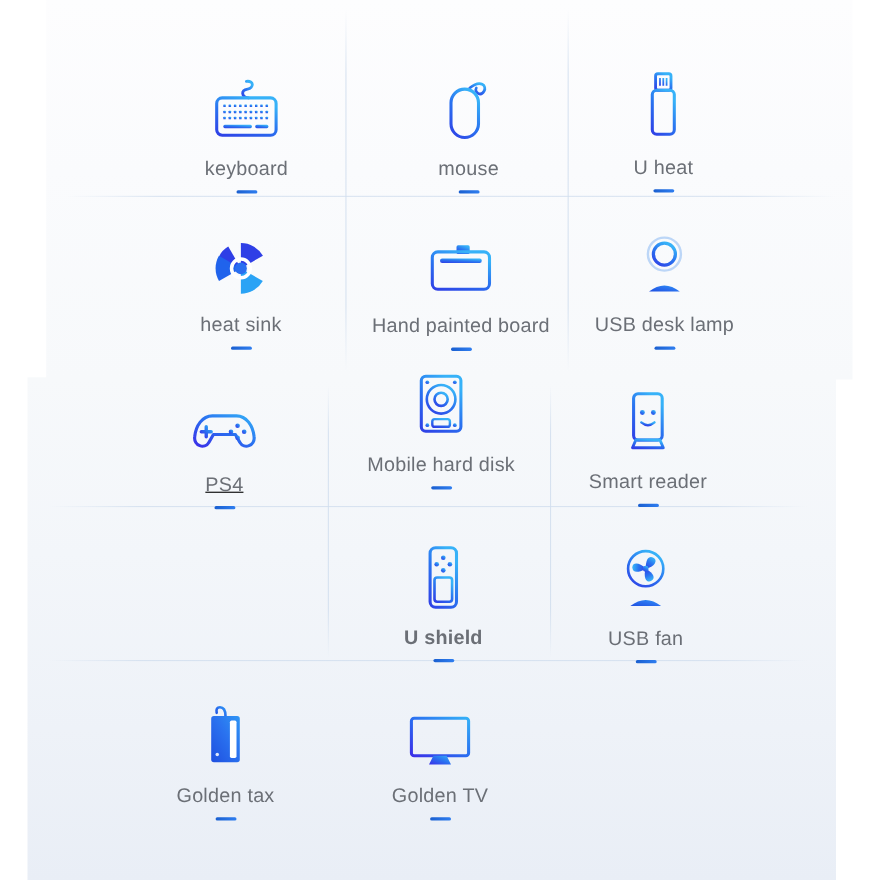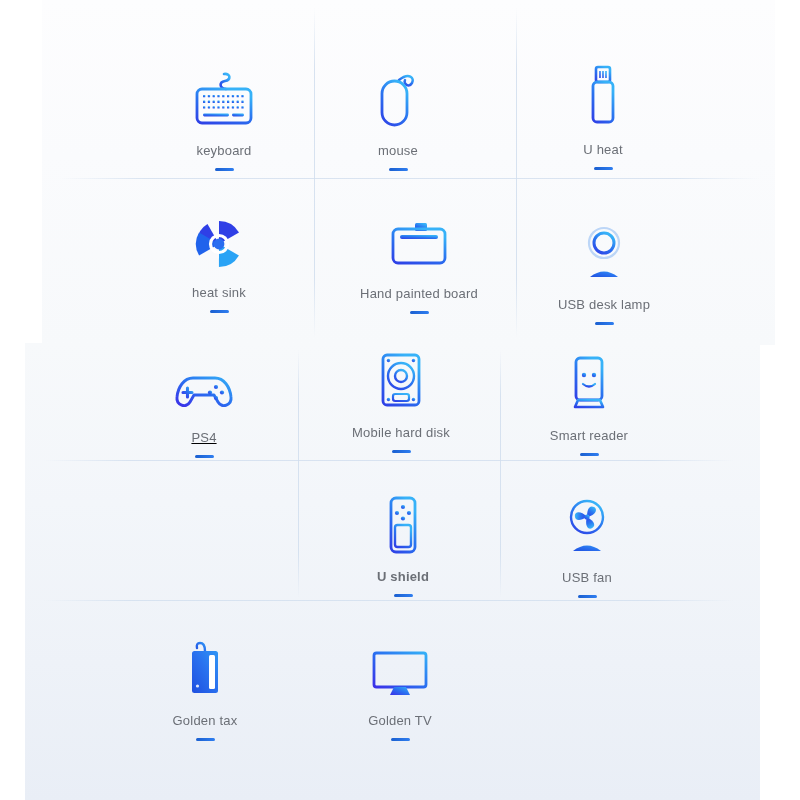--- a/index.html
+++ b/index.html
@@ -25,21 +25,21 @@
   
   .vline{position:absolute;width:1px;background:linear-gradient(180deg,rgba(215,226,240,0) 0%,rgba(209,222,238,.85) 18%,rgba(209,222,238,.85) 82%,rgba(215,226,240,0) 100%);}
   .hline{position:absolute;height:1px;background:linear-gradient(90deg,rgba(215,226,240,0) 0%,rgba(209,222,238,.8) 12%,rgba(209,222,238,.8) 88%,rgba(215,226,240,0) 100%);}
 
   
   .grid{position:absolute;left:0;top:0;width:800px;height:800px;}
   .cell{position:absolute;display:flex;flex-direction:column;align-items:center;}
   .icon-wrap{display:flex;align-items:flex-end;justify-content:center;height:72px;}
   .cell-label{
     margin-top:14px;
-    font-size:13px;
+    font-size:18px;
     color:#6b6f76;
     letter-spacing:.2px;
     white-space:nowrap;
     line-height:1;
   }
   .underbar{
     margin-top:11px;
     width:19px;height:3px;border-radius:2px;
     background:linear-gradient(90deg,#1a5fd0 0%,#2f7ef0 100%);
   }
@@ -115,21 +115,21 @@
             <rect x="40.8" y="38.2" width="2.3" height="2.3" rx="0.5" fill="url(#gBlueV)"></rect>
             <rect x="45.6" y="38.2" width="2.3" height="2.3" rx="0.5" fill="url(#gBlueV)"></rect>
             <rect x="50.4" y="38.2" width="2.3" height="2.3" rx="0.5" fill="url(#gBlueV)"></rect>
   <rect x="12" y="45.5" width="26" height="3" rx="1.4" fill="url(#gBlueV)"></rect>
   <rect x="41" y="45.5" width="12" height="3" rx="1.4" fill="url(#gBlueV)"></rect>
 </svg>
         </div>
         <div class="cell-label">keyboard</div>
         <div class="underbar"></div>
       </div>
-      <div class="cell" style="left: 308px; top: 58px; width: 180px;">
+      <div class="cell" style="left: 336px; top: 58px; width: 180px;">
         <div class="icon-wrap">
           <svg width="58" height="62" viewBox="0 0 58 62">
   <path d="M30 12 c10 -8 16 -2 13 3 c-3 5 -9 1 -7 -3" fill="none" stroke="url(#gBlueV)" stroke-width="2.5" stroke-linecap="round"></path>
   <rect x="13" y="13" width="25" height="44" rx="12.5" fill="none" stroke="url(#gBlueV)" stroke-width="2.8"></rect>
   <path d="M13 30 h25" stroke="url(#gBlueV)" stroke-width="2.6"></path>
   <path d="M25.5 13 v17" stroke="url(#gBlueV)" stroke-width="2.6"></path>
 </svg>
         </div>
         <div class="cell-label">mouse</div>
         <div class="underbar"></div>
@@ -163,21 +163,21 @@
         <div class="icon-wrap">
           <svg width="66" height="56" viewBox="0 0 66 56">
   <rect x="29" y="6" width="12" height="8" rx="1.5" fill="url(#gBlueV)"></rect>
   <rect x="7" y="12" width="52" height="34" rx="5" fill="none" stroke="url(#gBlueV)" stroke-width="2.8"></rect>
   <rect x="14" y="18" width="38" height="4" rx="2" fill="url(#gBlueV)"></rect>
 </svg>
         </div>
         <div class="cell-label">Hand painted board</div>
         <div class="underbar"></div>
       </div>
-      <div class="cell" style="left: 514px; top: 212px; width: 180px; align-items: center;">
+      <div class="cell" style="left: 514px; top: 200px; width: 180px; align-items: center;">
         <div class="icon-wrap">
           <svg width="56" height="60" viewBox="0 0 56 60">
   <circle cx="28" cy="19" r="15" fill="none" stroke="#bcd6f7" stroke-width="2.2"></circle>
   <circle cx="28" cy="19" r="10" fill="none" stroke="url(#gBlueV)" stroke-width="3"></circle>
   <path d="M28 34 v12" stroke="url(#gSolid)" stroke-width="4.4" stroke-linecap="round"></path>
   <path d="M14 53 q14 -11 28 0 z" fill="url(#gSolid)"></path>
 </svg>
         </div>
         <div class="cell-label">USB desk lamp</div>
         <div class="underbar"></div>
@@ -189,21 +189,21 @@
   <path d="M16.5 21 v9 M12 25.5 h9" stroke="url(#gBlue)" stroke-width="3.1" stroke-linecap="round"></path>
   <circle cx="45" cy="20" r="2.1" fill="url(#gBlue)"></circle>
   <circle cx="51" cy="25.5" r="2.1" fill="url(#gBlue)"></circle>
   <circle cx="45" cy="31" r="2.1" fill="url(#gBlue)"></circle>
   <circle cx="39" cy="25.5" r="2.1" fill="url(#gBlue)"></circle>
 </svg>
         </div>
         <div class="cell-label">PS4</div>
         <div class="underbar"></div>
       </div>
-      <div class="cell" style="left: 311px; top: 340px; width: 180px;">
+      <div class="cell" style="left: 311px; top: 327px; width: 180px;">
         <div class="icon-wrap">
           <svg width="52" height="62" viewBox="0 0 52 62">
   <rect x="8" y="5" width="36" height="50" rx="4" fill="none" stroke="url(#gBlueV)" stroke-width="2.8"></rect>
   <circle cx="26" cy="26" r="13" fill="none" stroke="url(#gBlueV)" stroke-width="2.4"></circle>
   <circle cx="26" cy="26" r="6" fill="none" stroke="url(#gBlueV)" stroke-width="2.4"></circle>
   <circle cx="13.5" cy="10.5" r="1.7" fill="url(#gBlueV)"></circle>
   <circle cx="38.5" cy="10.5" r="1.7" fill="url(#gBlueV)"></circle>
   <circle cx="13.5" cy="49.5" r="1.7" fill="url(#gBlueV)"></circle>
   <circle cx="38.5" cy="49.5" r="1.7" fill="url(#gBlueV)"></circle>
   <rect x="18" y="44" width="16" height="7" rx="2.2" fill="none" stroke="url(#gBlueV)" stroke-width="2.2"></rect>

